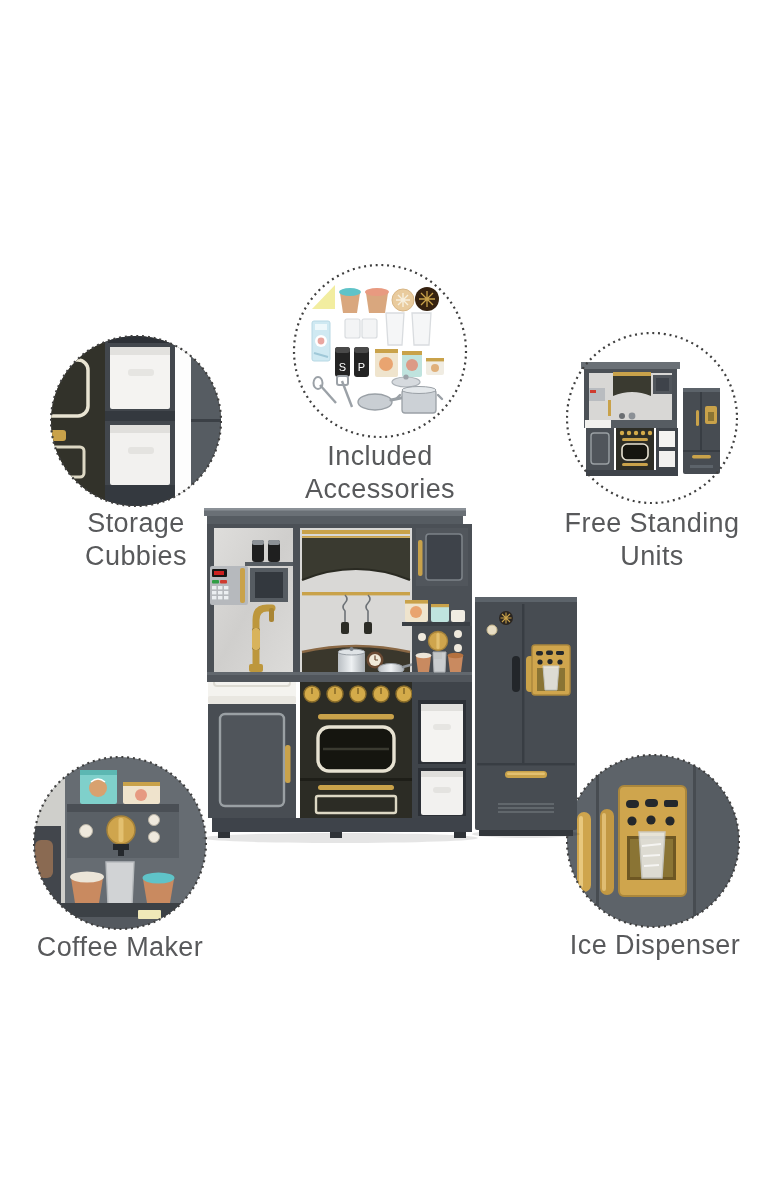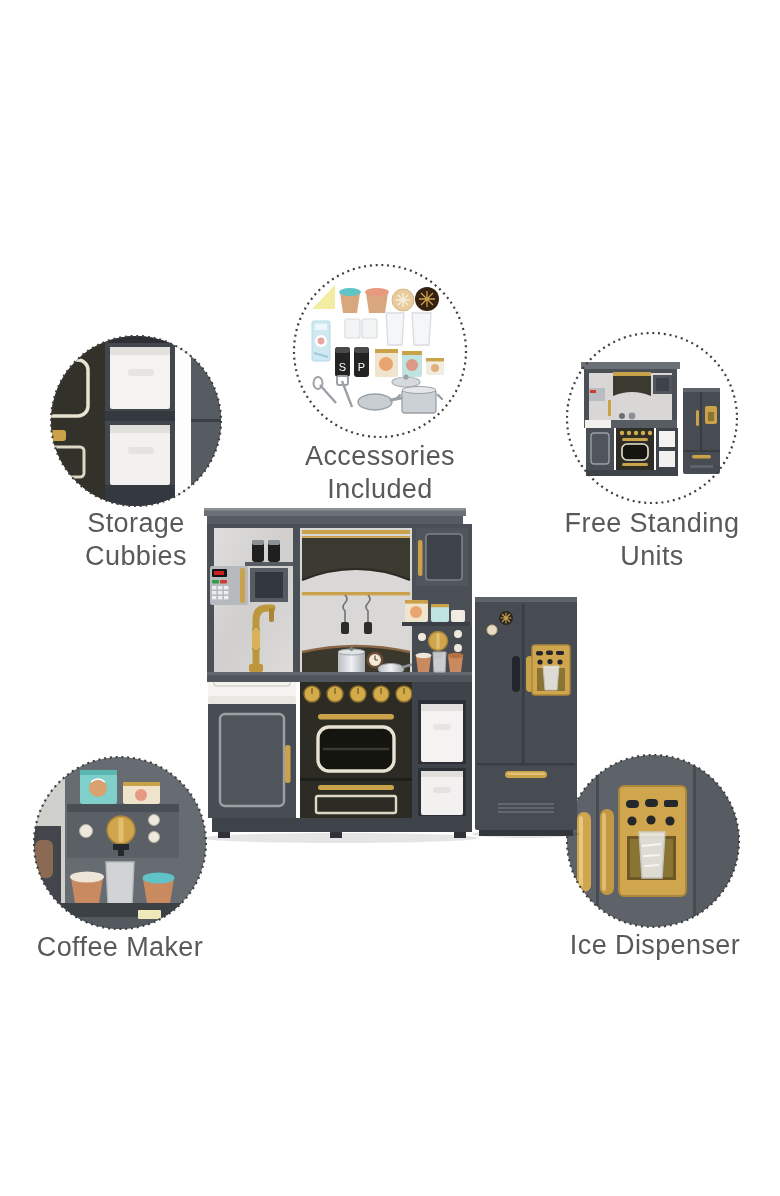--- a/index.html
+++ b/index.html
@@ -100,22 +100,22 @@
         <g>
           <rect x="112" y="129" width="34" height="23" rx="3" fill="#ccd1d6" stroke="#9aa0a6" stroke-width="1.3"></rect>
           <ellipse cx="129" cy="129" rx="17" ry="3.5" fill="#e4e8eb" stroke="#9aa0a6" stroke-width="1"></ellipse>
           <path d="M110,134 L106,138 M148,134 L152,138" stroke="#9aa0a6" stroke-width="2.4" stroke-linecap="round"></path>
         </g>
       </g>
       <circle cx="90" cy="90" r="86" fill="none" stroke="#3f3f3f" stroke-width="2.2" stroke-dasharray="2 3.8"></circle>
     </svg>
   </figure>
   <div class="callout-label" style="left:240px;top:440px;width:280px;">
+    <span>Included</span>
     <span>Accessories</span>
-    <span>Included</span>
   </div>
 
   <figure class="callout z2" style="left:50px;top:335px;">
     <svg width="172" height="172" viewBox="0 0 172 172">
       <defs>
           <clipPath id="clipStorage">
             <circle cx="86" cy="86" r="85"></circle>
           </clipPath>
         </defs>
       <g clip-path="url(#clipStorage)">

